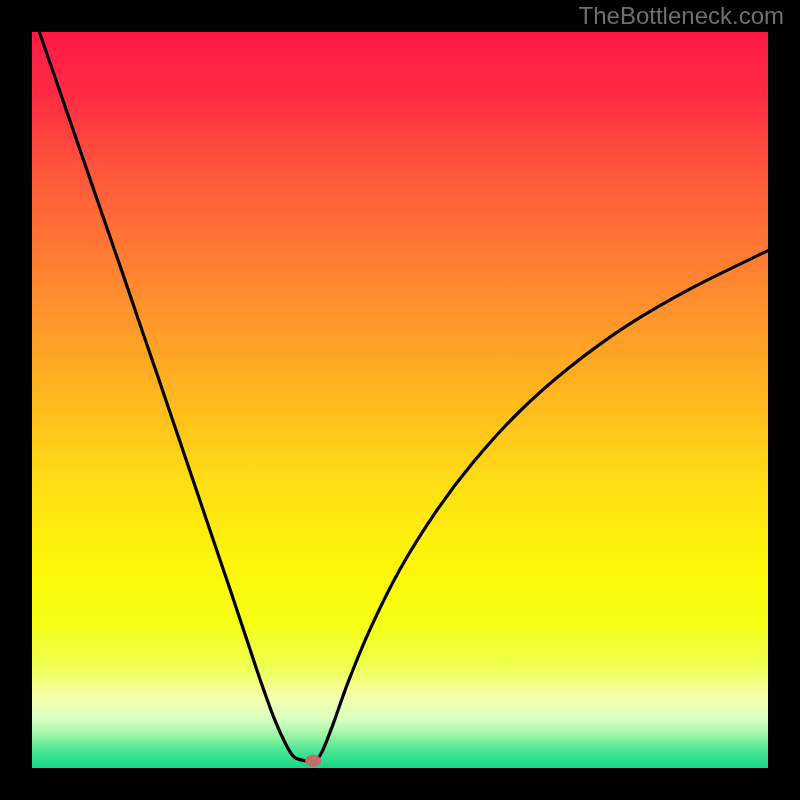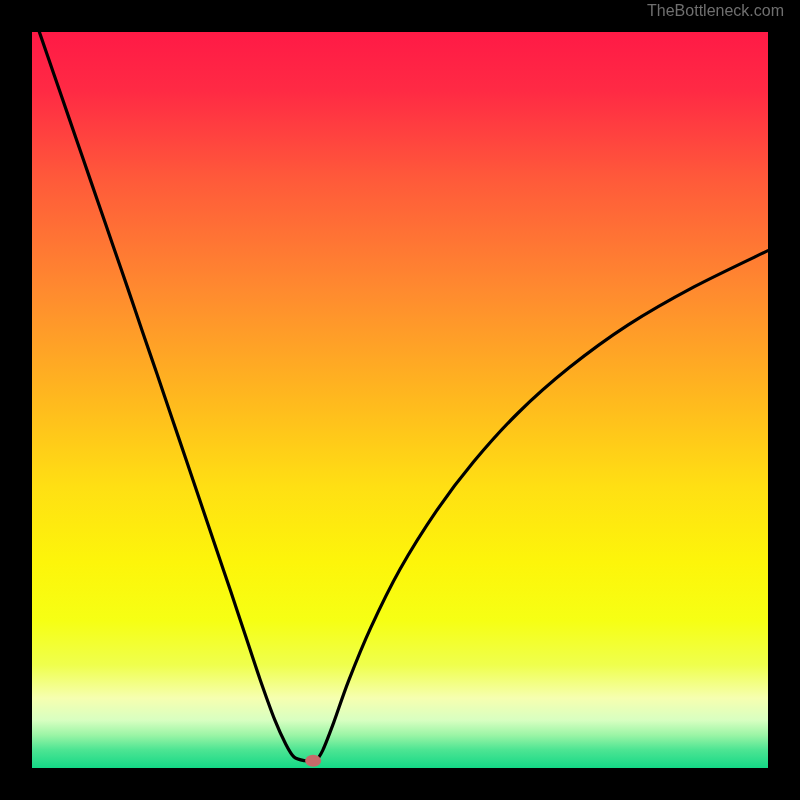--- a/index.html
+++ b/index.html
@@ -15,21 +15,21 @@
     width: 800px;
     height: 800px;
     background: #000;
     position: relative;
   }
   .watermark {
     position: absolute;
     top: 2px;
     right: 16px;
     color: #6f6f6f;
-    font-size: 16px;
+    font-size: 24px;
     font-weight: 400;
     letter-spacing: 0px;
     user-select: none;
   }
   svg.plot {
     position: absolute;
     top: 32px;
     left: 32px;
     width: 736px;
     height: 736px;

